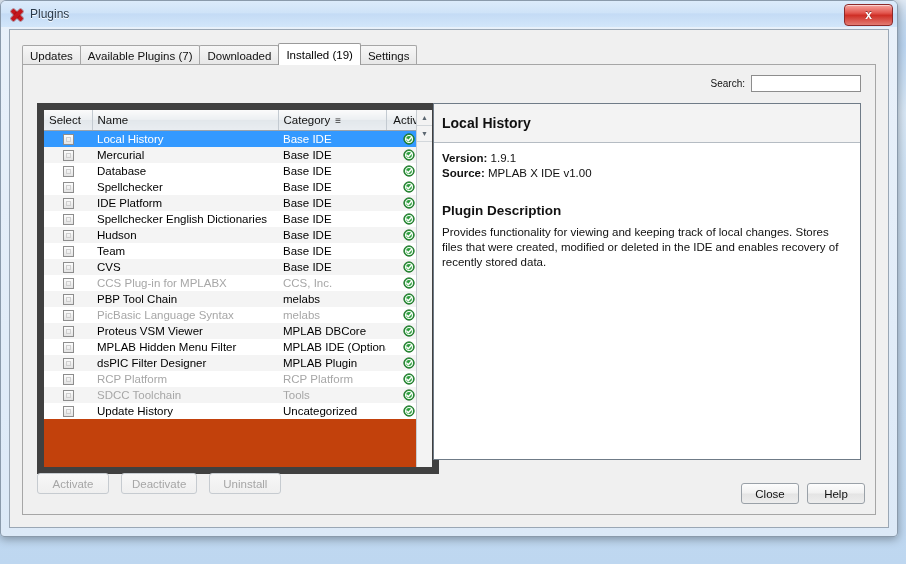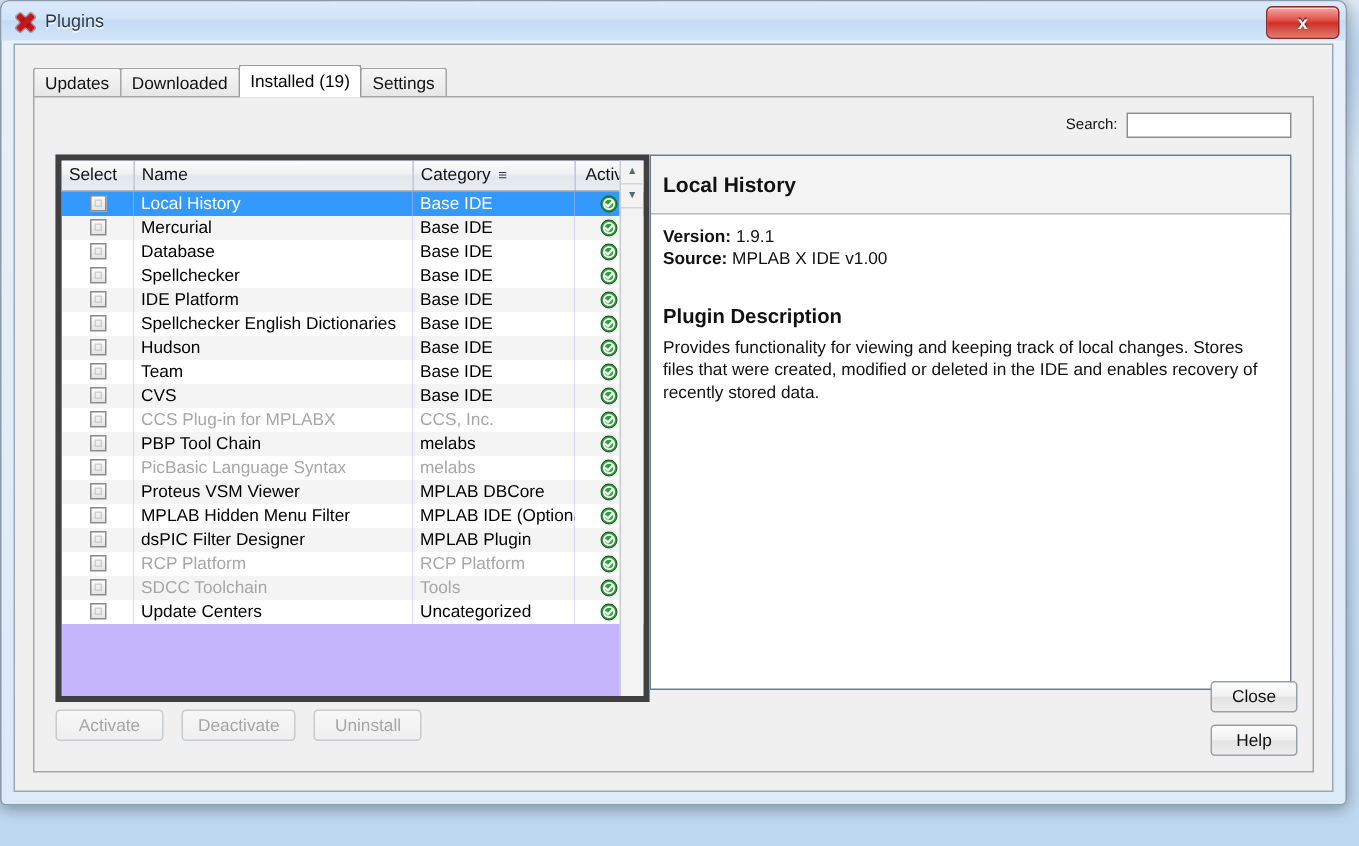--- a/index.html
+++ b/index.html
@@ -70,21 +70,21 @@
   
   #searchrow{position:absolute;right:14px;top:10px;display:flex;align-items:center;}
   #search-label{font-size:10px;color:#111;margin-right:6px;}
   #search-input{
     width:110px;height:17px;border:1px solid #8d8d8d;background:#fff;
     font-family:"Liberation Sans",sans-serif;font-size:11px;padding:0 3px;box-sizing:border-box;
   }
   
   #table-wrap{
     position:absolute;left:14px;top:38px;width:388px;height:357px;
-    border:4px solid #404040;background:#c4b5fd;overflow:hidden;
+    border:7px solid #404040;background:#c2410c;overflow:hidden;
   }
   table{border-collapse:collapse;width:100%;table-layout:fixed;}
   thead th{
     height:20px;font-size:11.5px;font-weight:normal;color:#111;text-align:left;
     background:linear-gradient(180deg,#fbfbfb 0%,#eceff2 48%,#e2e7eb 52%,#e9edf1 100%);
     border-right:1px solid #c3cad1;border-bottom:1px solid #9aa3ac;
     padding:0 0 0 5px;white-space:nowrap;
   }
   thead th.center{text-align:center;padding-left:0;}
   tbody td{
@@ -131,21 +131,21 @@
   .btn{
     height:21px;min-width:72px;padding:0 10px;box-sizing:border-box;
     border:1px solid #a9b0b7;border-radius:3px;
     background:linear-gradient(180deg,#fbfbfb 0%,#f0f0f0 48%,#e6e6e6 52%,#efefef 100%);
     font-family:"Liberation Sans",sans-serif;font-size:11.5px;color:#111;
     display:flex;align-items:center;justify-content:center;
   }
   .btn.dis{color:#a6a6a6;border-color:#c6cbd0;
     background:linear-gradient(180deg,#f7f7f7 0%,#efefef 100%);}
   #leftbtns{position:absolute;left:14px;top:408px;display:flex;gap:12px;}
-  #rightbtns{position:absolute;right:10px;bottom:10px;display:flex;gap:8px;flex-direction:column;}
+  #rightbtns{position:absolute;right:10px;bottom:10px;display:flex;gap:8px;}
   #rightbtns .btn{min-width:58px;background:linear-gradient(180deg,#fdfdfd 0%,#f1f1f1 48%,#e4e4e4 52%,#ededed 100%);border-color:#9aa1a8;}
 </style>
 </head>
 <body>
 
 <div id="backdrop">
   <div class="blur-band" style="left:160px;top:0;width:60px;height:7px;background:#4a4a6a;"></div>
   <div class="blur-band" style="left:270px;top:0;width:46px;height:7px;background:#1b3fbb;"></div>
   <div class="blur-band" style="left:370px;top:0;width:70px;height:7px;background:#1b3fbb;"></div>
   <div class="blur-band" style="left:545px;top:2px;width:110px;height:6px;background:#8fa6c4;"></div>
@@ -165,20 +165,21 @@
         <i></i>
       </span>
     <span id="title-text">Plugins</span>
     <div id="close-btn">x</div>
   </div>
 
   <div id="client">
 
     <div id="tabstrip">
       <div class="tab">Updates</div>
+      <div class="tab">Available Plugins (7)</div>
       <div class="tab">Downloaded</div>
       <div class="tab active">Installed (19)</div>
       <div class="tab">Settings</div>
     </div>
 
     <div id="tabpanel">
 
       <div id="searchrow">
         <span id="search-label">Search:</span>
         <input id="search-input" type="text" value="" style="">
@@ -368,21 +369,21 @@
                 <td>SDCC Toolchain</td>
                 <td>Tools</td>
                 <td class="actcell"><svg class="okic" viewBox="0 0 16 16">
                     <circle cx="8" cy="8" r="7" fill="#2f9e3f" stroke="#17631f" stroke-width="1"></circle>
                     <circle cx="8" cy="8" r="4.6" fill="none" stroke="#ffffff" stroke-width="1.5"></circle>
                     <path d="M5.2 8.2 L7.1 10.2 L11 5.9" fill="none" stroke="#ffffff" stroke-width="2" stroke-linecap="round" stroke-linejoin="round"></path>
                   </svg></td>
               </tr>
               <tr class="odd ">
                 <td class="cbcell"><span class="cbox"></span></td>
-                <td>Update Centers</td>
+                <td>Update History</td>
                 <td>Uncategorized</td>
                 <td class="actcell"><svg class="okic" viewBox="0 0 16 16">
                     <circle cx="8" cy="8" r="7" fill="#2f9e3f" stroke="#17631f" stroke-width="1"></circle>
                     <circle cx="8" cy="8" r="4.6" fill="none" stroke="#ffffff" stroke-width="1.5"></circle>
                     <path d="M5.2 8.2 L7.1 10.2 L11 5.9" fill="none" stroke="#ffffff" stroke-width="2" stroke-linecap="round" stroke-linejoin="round"></path>
                   </svg></td>
               </tr>
             </tbody>
         </table>
         <div id="vscroll">

